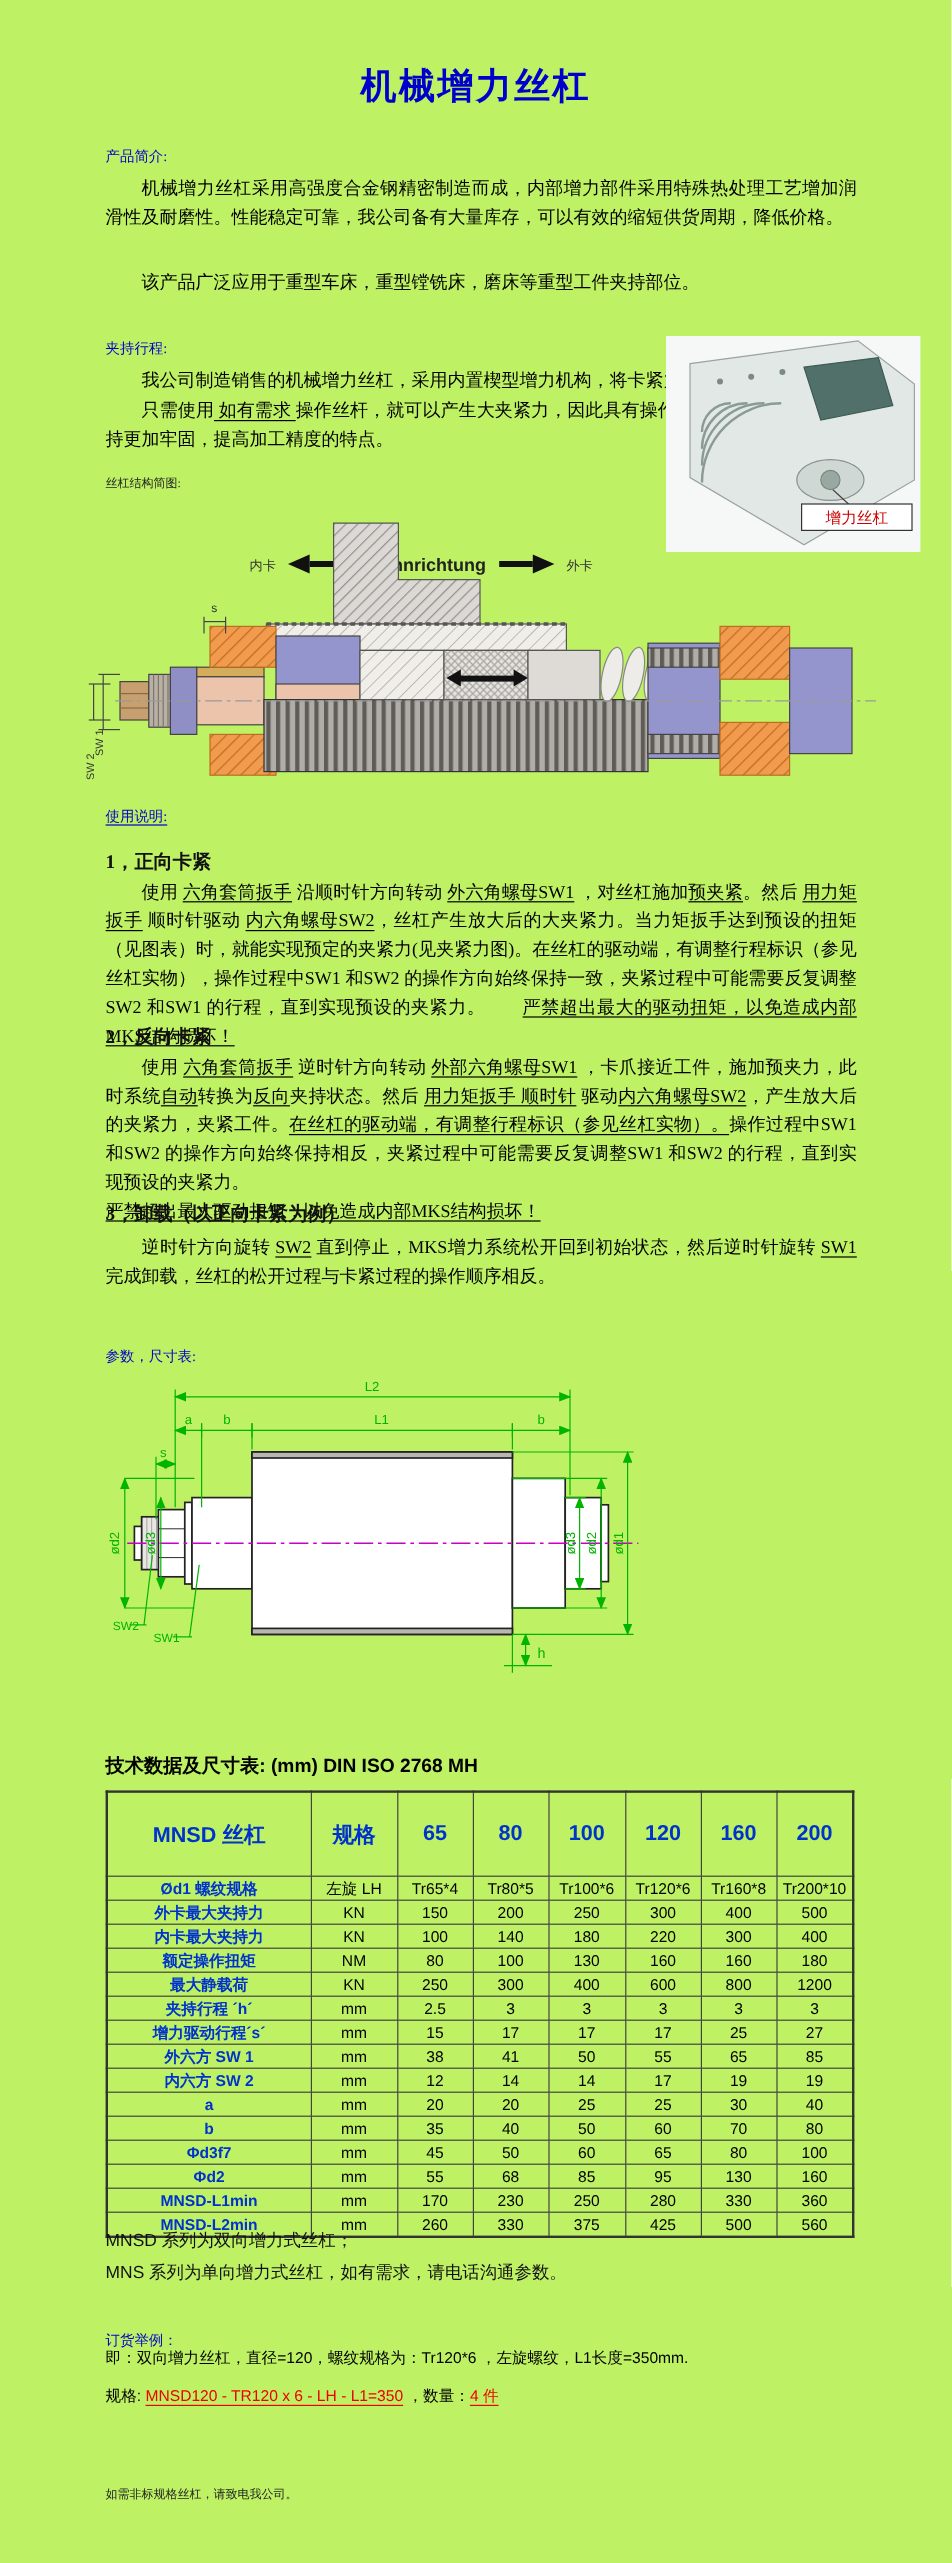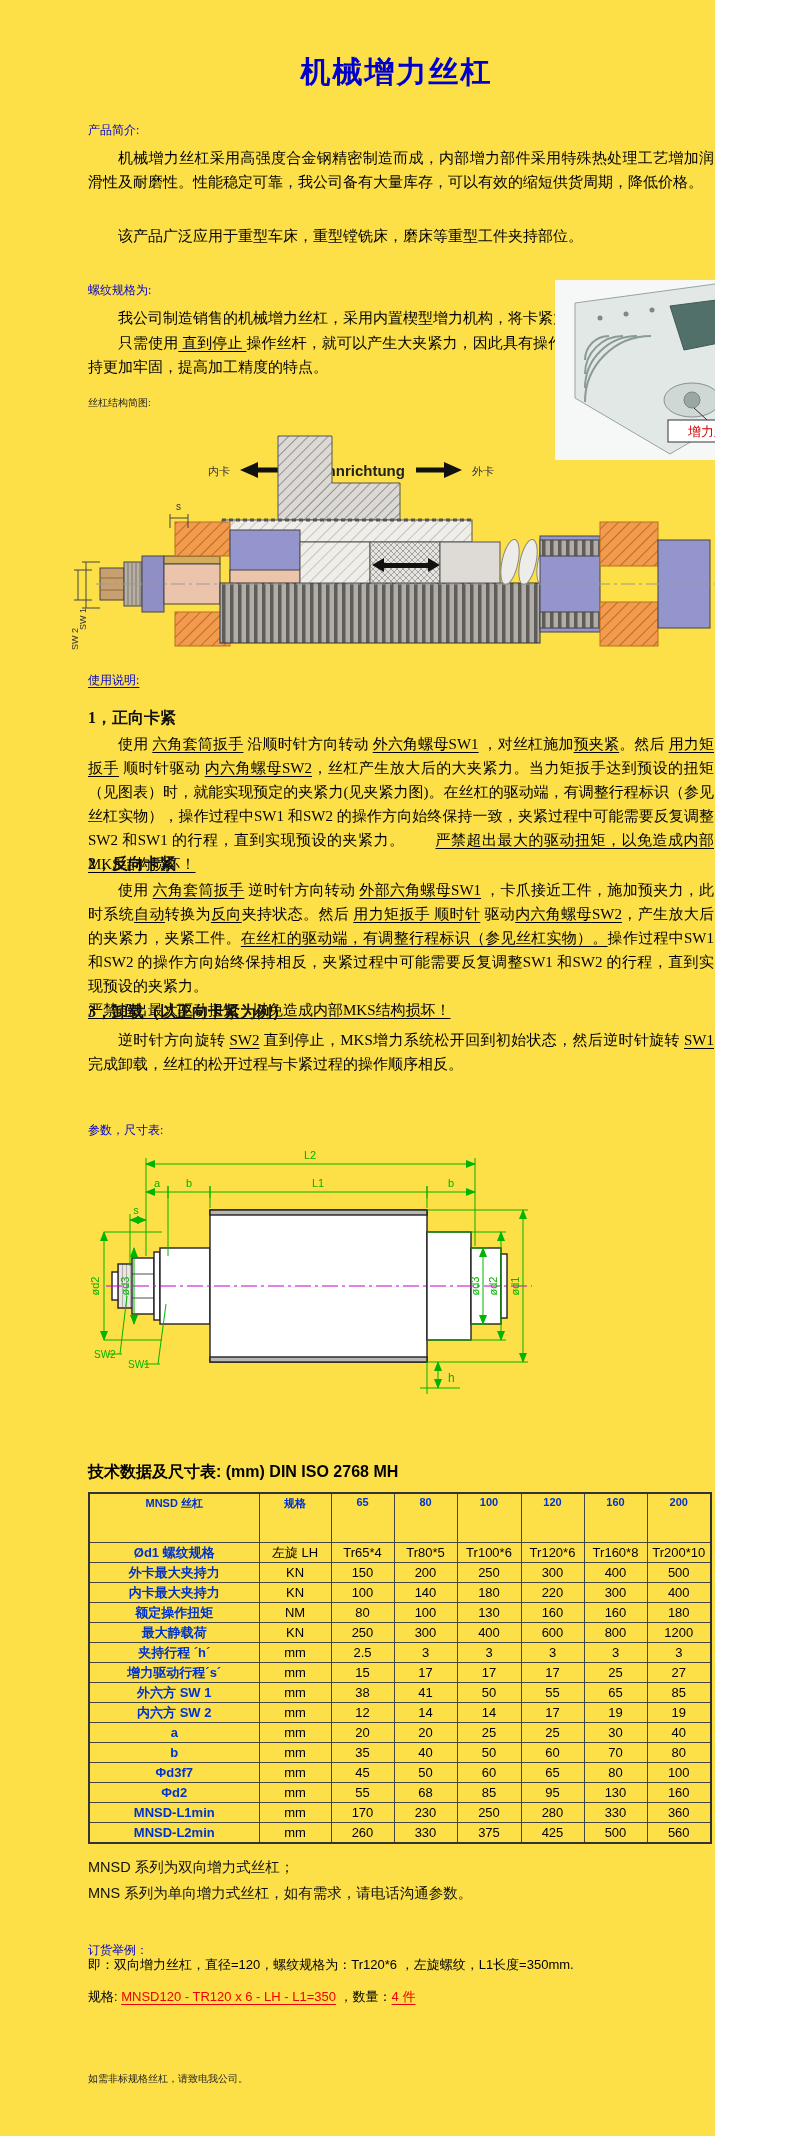--- a/index.html
+++ b/index.html
@@ -1,54 +1,54 @@
 <!DOCTYPE html>
 <html><head>
 <meta charset="utf-8">
 <style>
   html,body{margin:0;padding:0;background:#fff;}
-  .page{position:relative;width:715px;height:2136px;background:#fde047;overflow:hidden;
+  .page{position:relative;width:793px;height:2136px;background:#bef264;overflow:hidden;
         font-family:"Liberation Serif","DejaVu Serif",serif;color:#000;}
   .abs{position:absolute;}
   .doc-title{left:0;top:52px;width:793px;text-align:center;font-size:30px;font-weight:bold;
              color:#0000cc;font-family:"Liberation Sans","DejaVu Sans",sans-serif;letter-spacing:2px;}
   .h-blue{color:#0000cc;font-weight:normal;font-size:12px;}
   .h-underline{text-decoration:underline;text-underline-offset:3px;}
   .para{left:88px;width:626px;font-size:15px;line-height:24px;text-align:justify;}
   .indent{text-indent:2em;}
   .sub-title{left:88px;font-size:16px;font-weight:bold;color:#111;}
   .u{text-decoration:underline;text-underline-offset:3px;}
   .caption{left:88px;font-size:10px;color:#222;}
   .tbl-heading{left:88px;font-size:16px;font-weight:bold;color:#000;
                font-family:"Liberation Sans","DejaVu Sans",sans-serif;}
   table.spec{border-collapse:collapse;width:622px;table-layout:fixed;
              font-family:"Liberation Sans","DejaVu Sans",sans-serif;}
   table.spec td{border:1px solid #444;text-align:center;font-size:13px;padding:0;height:19px;
                 overflow:hidden;white-space:nowrap;}
   table.spec{border:2px solid #333;}
-  table.spec .hd td{height:46px;vertical-align:top;padding-top:2px;font-size:11px;font-weight:bold;color:#0033cc;}
+  table.spec .hd td{height:46px;vertical-align:top;padding-top:23px;font-size:18px;font-weight:bold;color:#0033cc;}
   table.spec td.lbl{color:#0033cc;font-weight:bold;}
   .note{left:88px;font-size:14.5px;color:#111;font-family:"Liberation Sans","DejaVu Sans",sans-serif;}
   .order-line{left:88px;font-size:13px;font-family:"Liberation Sans","DejaVu Sans",sans-serif;}
   svg text{font-family:"Liberation Sans","DejaVu Sans",sans-serif;}
 </style>
 </head>
 <body>
 
 <div class="page">
 
   <div class="abs doc-title">机械增力丝杠</div>
 
   <div class="abs h-blue" style="left:88px;top:122px;">产品简介:</div>
   <div class="abs para indent" style="top:146px;font-family:Liberation Serif, serif;">机械增力丝杠采用高强度合金钢精密制造而成，内部增力部件采用特殊热处理工艺增加润滑性及耐磨性。性能稳定可靠，我公司备有大量库存，可以有效的缩短供货周期，降低价格。</div>
   <div class="abs para indent" style="top:224px;">该产品广泛应用于重型车床，重型镗铣床，磨床等重型工件夹持部位。</div>
 
-  <div class="abs h-blue" style="left:88px;top:282px;">螺纹规格为:</div>
+  <div class="abs h-blue" style="left:88px;top:282px;">夹持行程:</div>
   <div class="abs para indent" style="top:306px;">我公司制造销售的机械增力丝杠，采用内置楔型增力机构，将卡紧力放大。</div>
-  <div class="abs para indent" style="top:331px;"><span>只需使用</span><span class="u"> 直到停止 </span><span> 操作丝杆，就可以产生大夹紧力，因此具有操作简单，夹持范围大，夹持更加牢固，提高加工精度的特点。</span></div>
+  <div class="abs para indent" style="top:331px;"><span>只需使用</span><span class="u"> 如有需求 </span><span> 操作丝杆，就可以产生大夹紧力，因此具有操作简单，夹持范围大，夹持更加牢固，提高加工精度的特点。</span></div>
 
   <svg class="abs" style="left:70px;top:278px;" width="700" height="390" viewBox="0 0 700 390">
     <defs>
       <pattern id="hG" width="7" height="7" patternUnits="userSpaceOnUse" patternTransform="rotate(45)">
         <rect width="7" height="7" fill="#dcd9d4"></rect>
           <line x1="0" y1="0" x2="0" y2="7" stroke="#909090" stroke-width="2"></line>
       </pattern>
       <pattern id="hL" width="8" height="8" patternUnits="userSpaceOnUse" patternTransform="rotate(45)">
         <rect width="8" height="8" fill="#f0eee9"></rect>
           <line x1="0" y1="0" x2="0" y2="8" stroke="#b8b4ae" stroke-width="1.5"></line>

